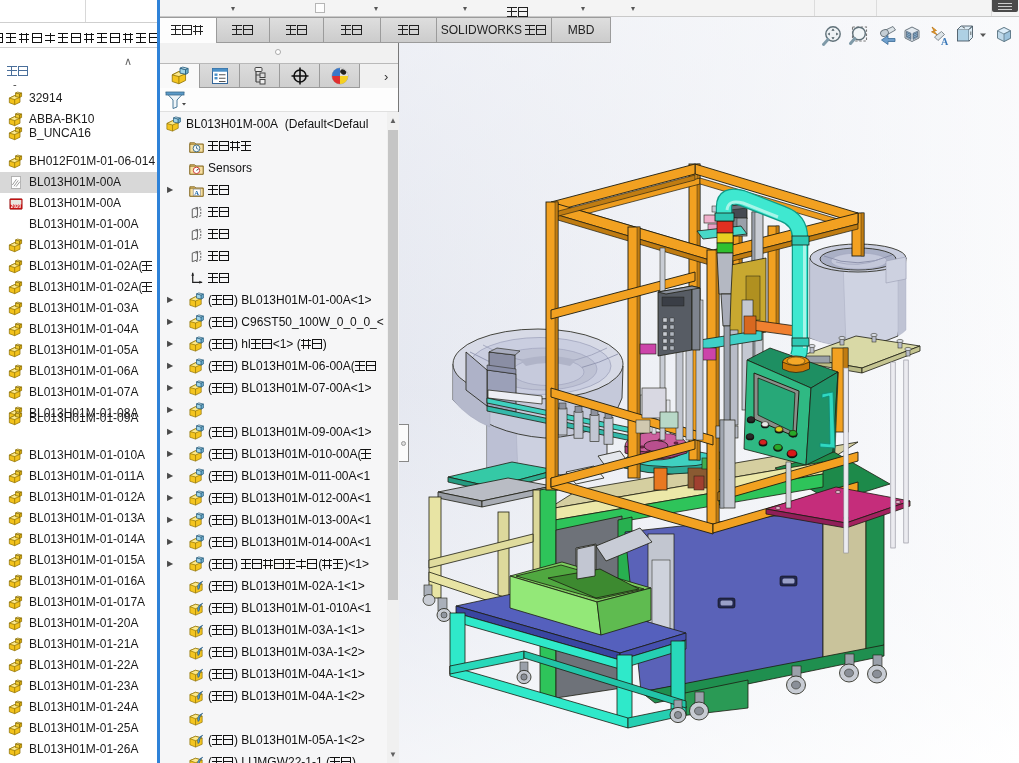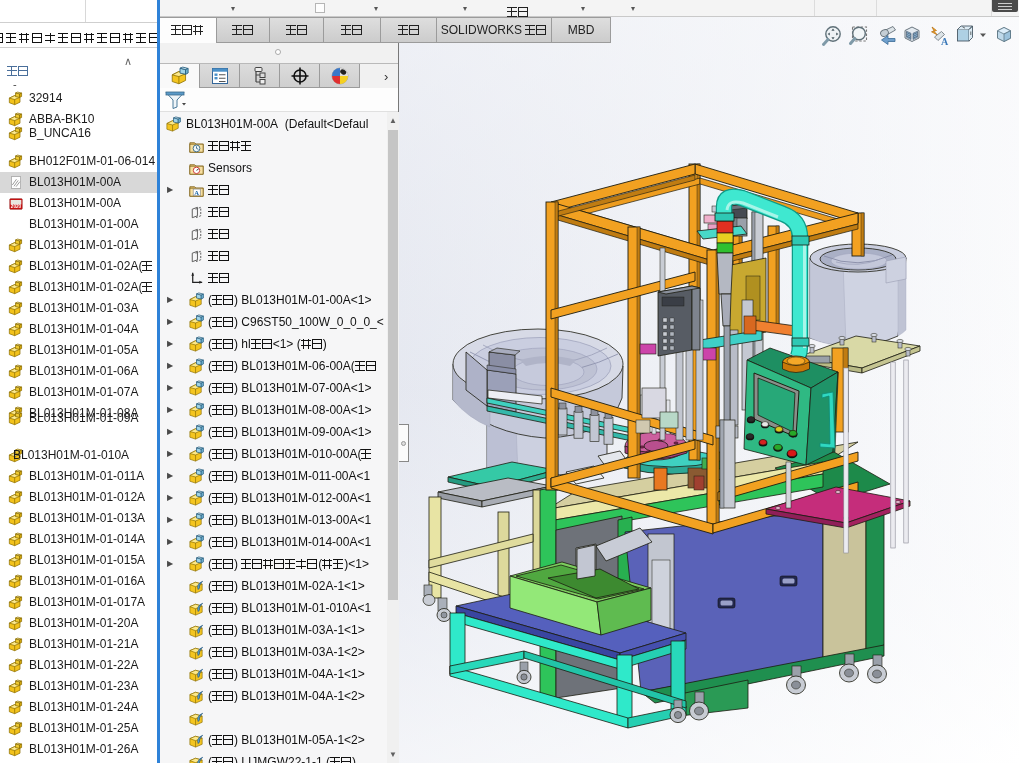--- a/index.html
+++ b/index.html
@@ -214,21 +214,21 @@
       <div class="row" style="top:408px;">
         <svg class="abs" style="left:8px;top:3px" width="16" height="16">
           <use href="#fileasm"></use>
         </svg>
         <span style="position:absolute;left:29px">BL013H01M-01-09A</span>
       </div>
       <div class="row" style="top:445px;">
         <svg class="abs" style="left:8px;top:3px" width="16" height="16">
           <use href="#fileasm"></use>
         </svg>
-        <span style="position:absolute;left:13px">BL013H01M-01-010A</span>
+        <span style="position:absolute;left:29px">BL013H01M-01-010A</span>
       </div>
       <div class="row" style="top:466px;">
         <svg class="abs" style="left:8px;top:3px" width="16" height="16">
           <use href="#fileasm"></use>
         </svg>
         <span style="position:absolute;left:29px">BL013H01M-01-011A</span>
       </div>
       <div class="row" style="top:487px;padding-left:16px;">
         <svg class="abs" style="left:8px;top:3px" width="16" height="16">
           <use href="#fileasm"></use>
@@ -454,21 +454,20 @@
         <svg class="ticon" style="left:28px" width="17" height="17">
           <use href="#swasm"></use>
         </svg>
         <span style="position:absolute;left:48px">(<span class="g g1"></span><span class="g g2"></span>) BL013H01M-07-00A&lt;1&gt;</span>
       </div>
       <div class="trow" style="left:0;top:356px;width:227px">
         <span style="position:absolute;left:7px;top:0;font-size:8px;color:#4a4a4a">▶</span>
         <svg class="ticon" style="left:28px" width="17" height="17">
           <use href="#swasm"></use>
         </svg>
-        <span style="position:absolute;left:48px">(<span class="g g1"></span><span class="g g2"></span>) BL013H01M-08-00A&lt;1&gt;</span>
       </div>
       <div class="trow" style="left:0;top:378px;width:227px">
         <span style="position:absolute;left:7px;top:0;font-size:8px;color:#4a4a4a">▶</span>
         <svg class="ticon" style="left:28px" width="17" height="17">
           <use href="#swasm"></use>
         </svg>
         <span style="position:absolute;left:48px">(<span class="g g1"></span><span class="g g2"></span>) BL013H01M-09-00A&lt;1&gt;</span>
       </div>
       <div class="trow" style="left:0;top:400px;width:227px">
         <span style="position:absolute;left:7px;top:0;font-size:8px;color:#4a4a4a">▶</span>

